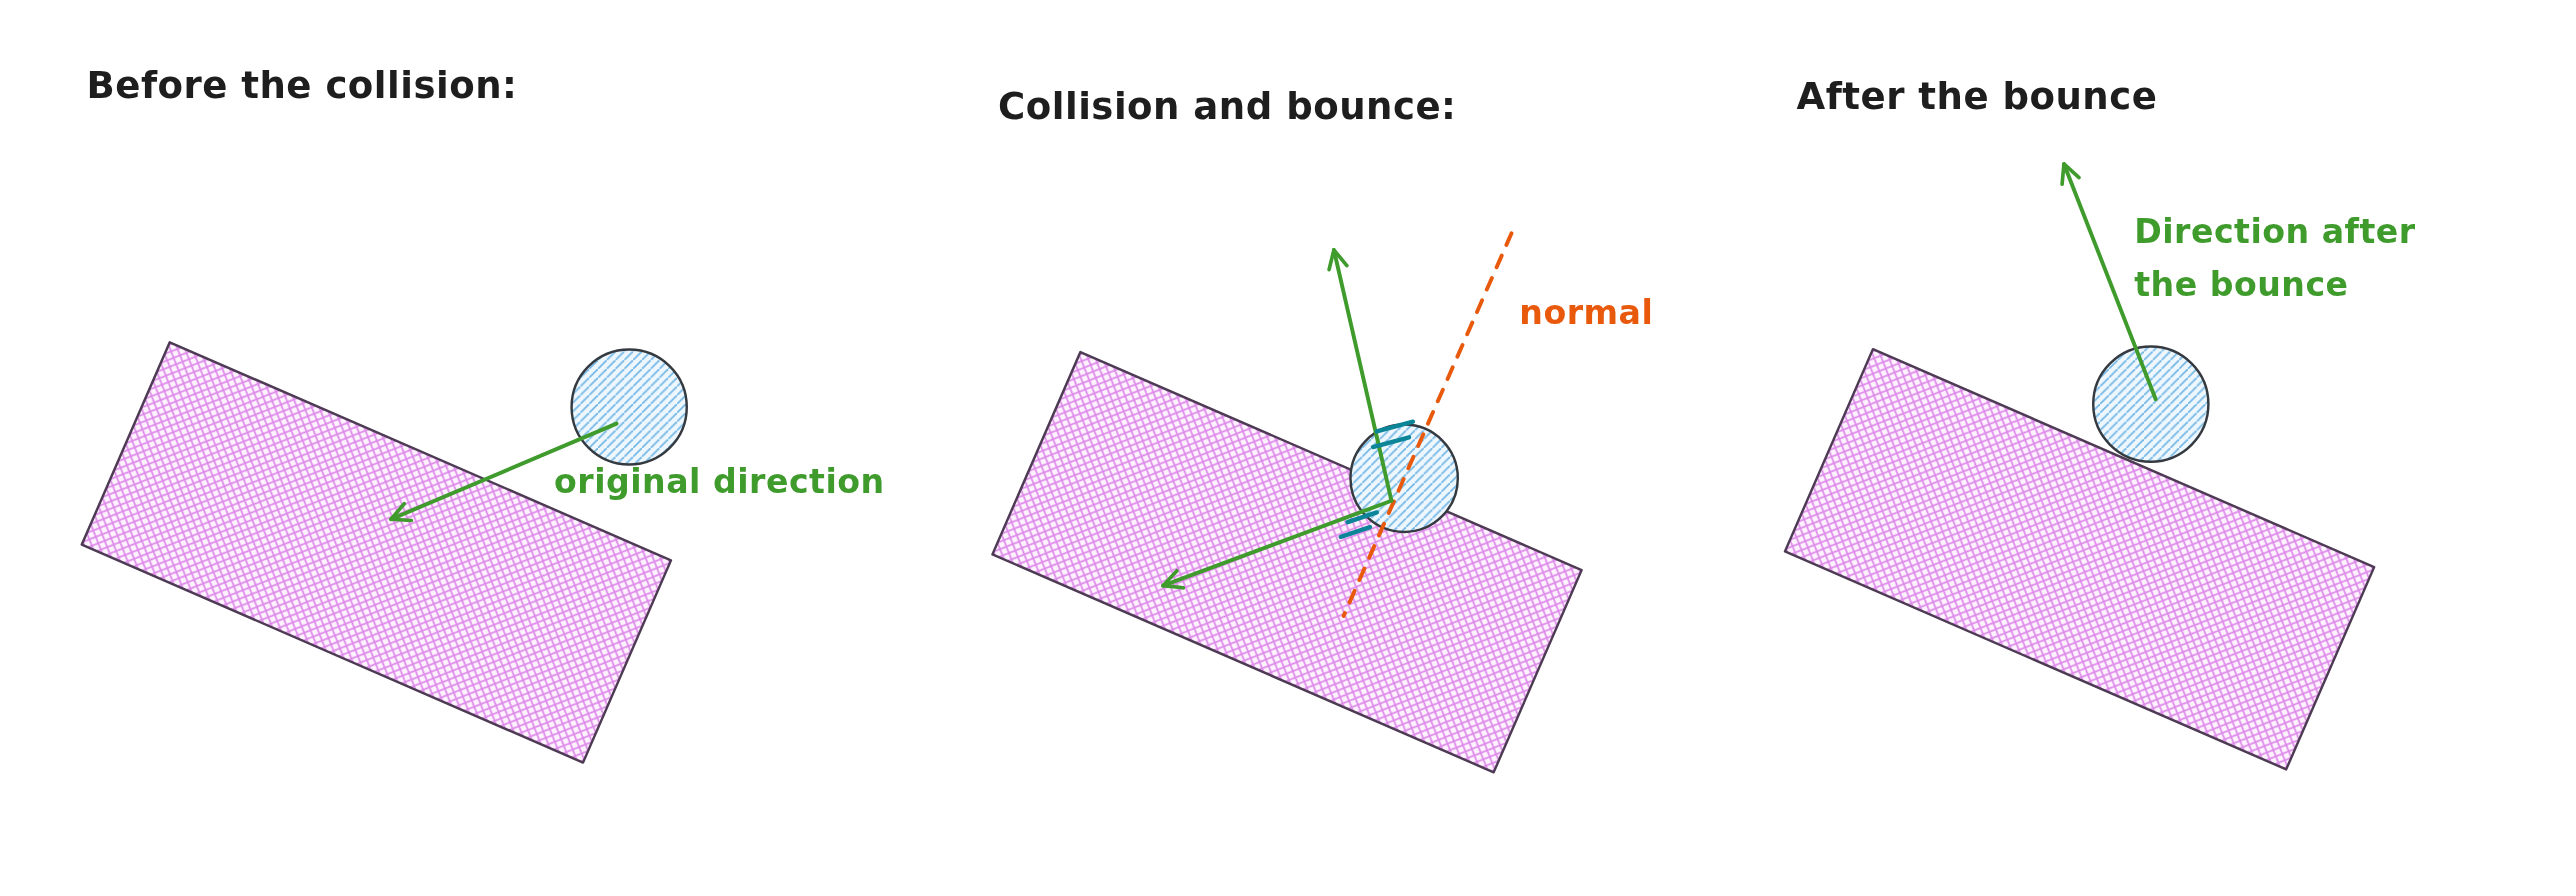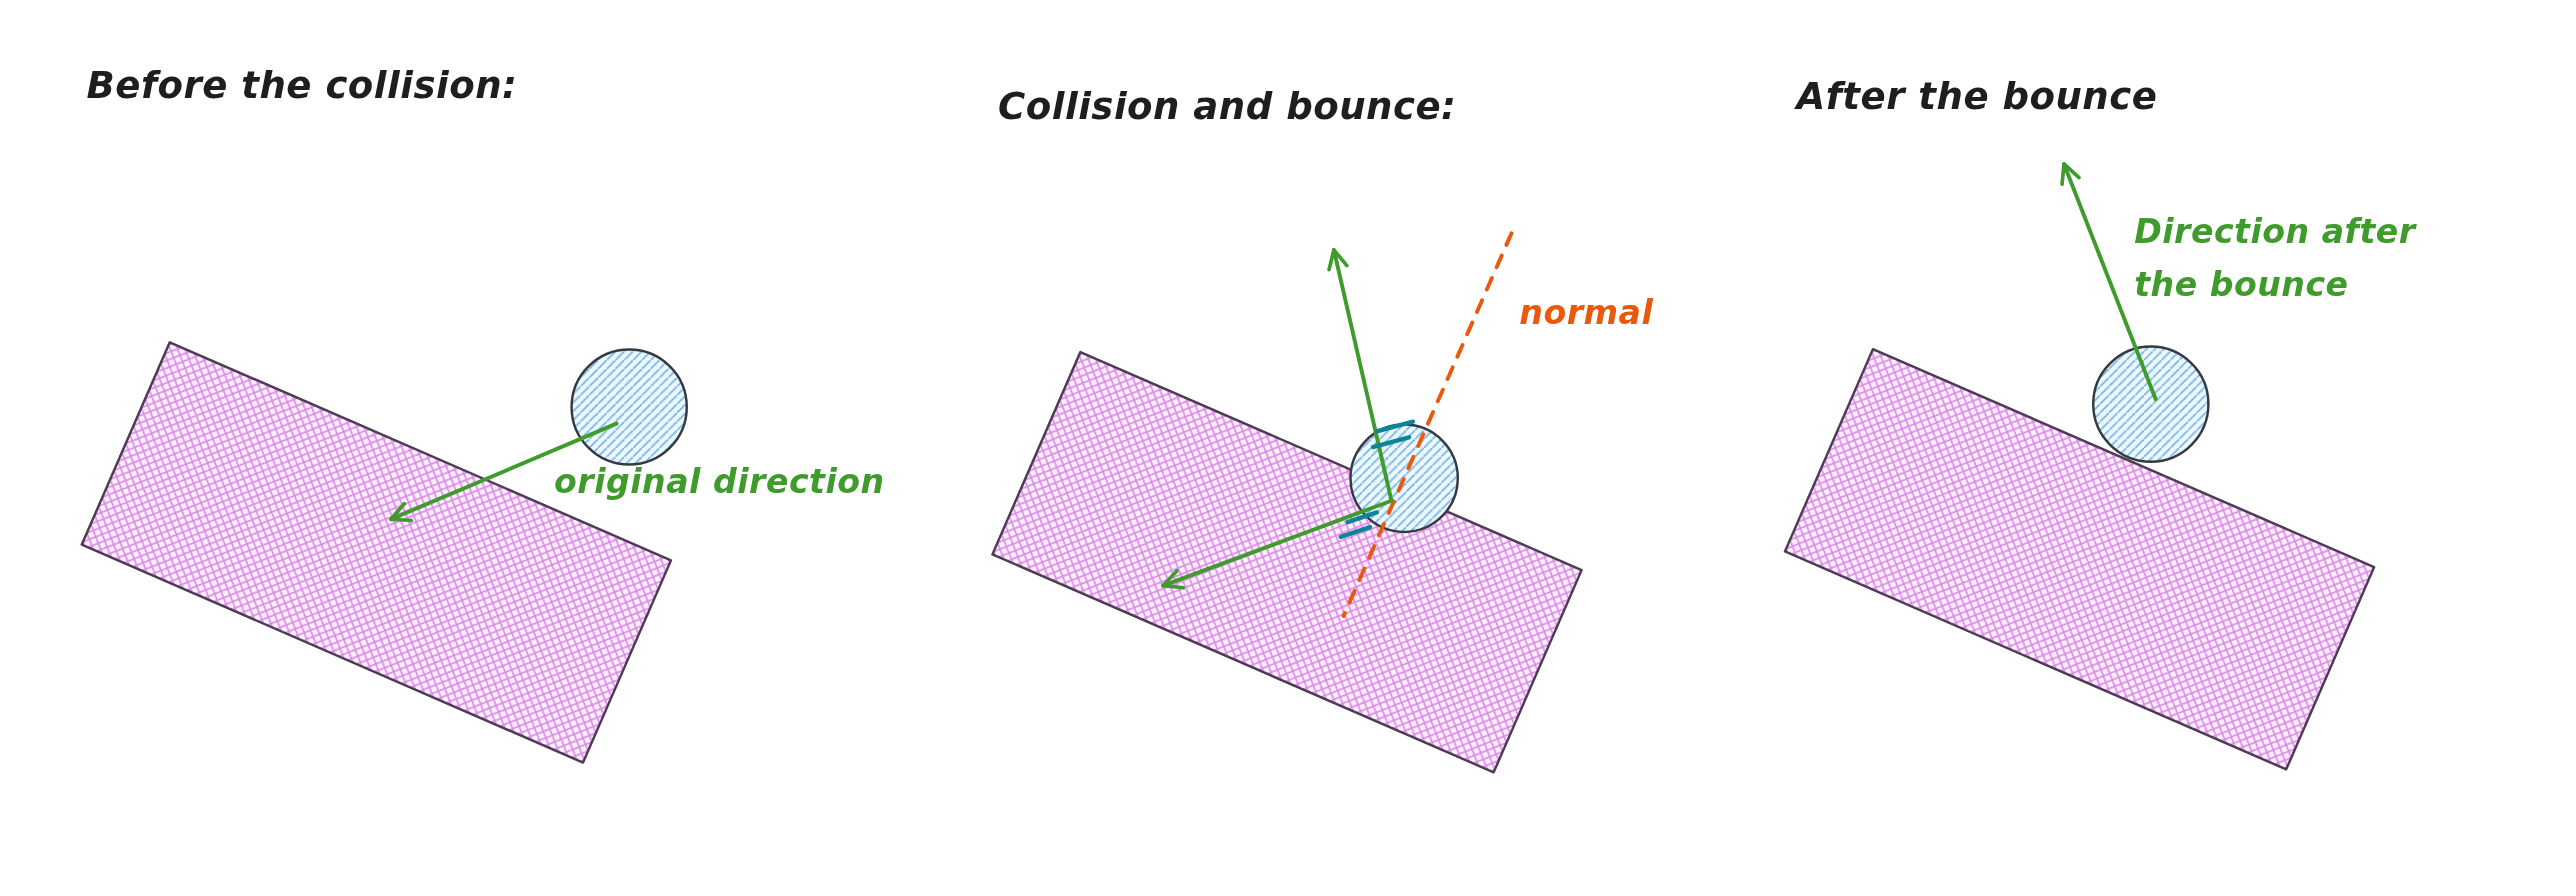--- a/index.html
+++ b/index.html
@@ -6,21 +6,20 @@
   body {
     background: var(--background, #ffffff);
     font-family: "DejaVu Sans", sans-serif;
   }
   .canvas {
     position: relative;
     width: 2576px;
     height: 896px;
     background: var(--background, #ffffff);
     overflow: hidden;
-    font-style: italic;
   }
   svg { display: block; }
   svg text {
     font-family: "DejaVu Sans", "Liberation Sans", sans-serif;
   }
   .title-text {
     fill: var(--text, #1e1e1e);
     font-size: 38px;
     font-weight: 600;
     letter-spacing: 0.5px;

